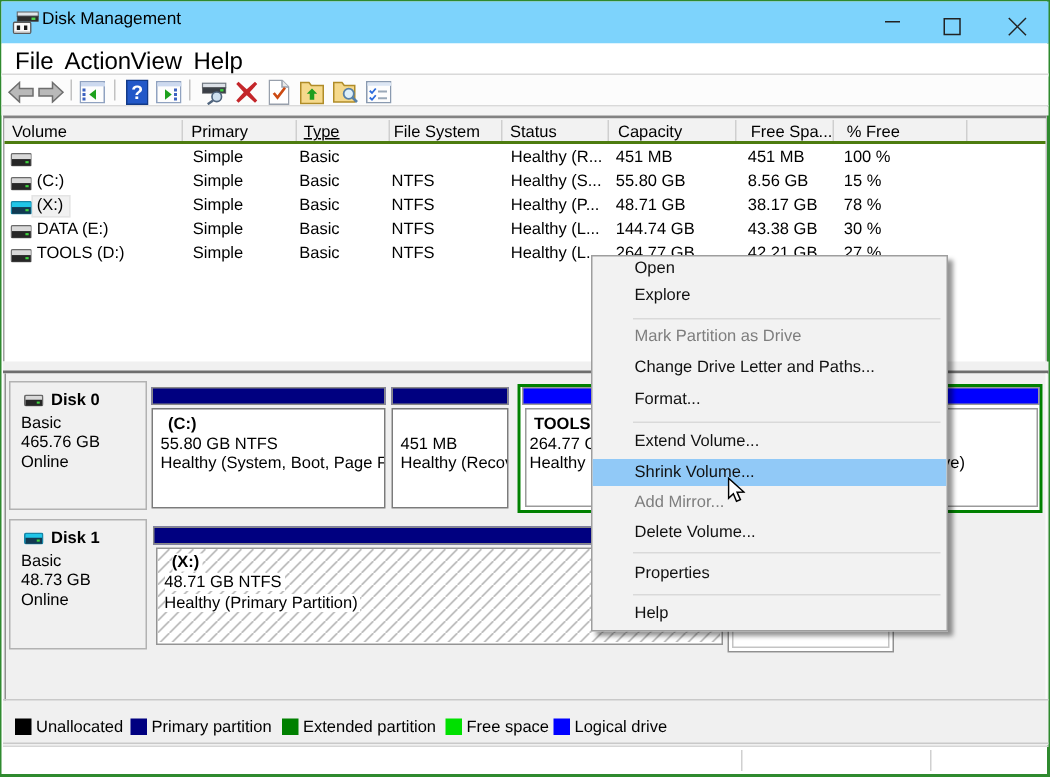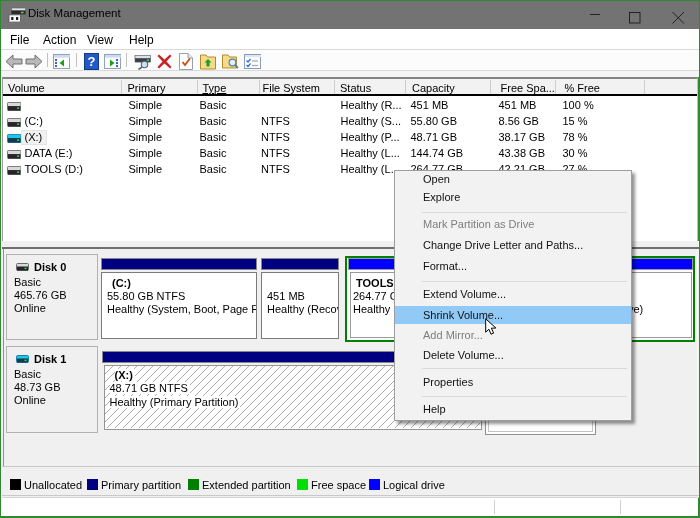--- a/index.html
+++ b/index.html
@@ -2,35 +2,35 @@
 <html><head>
 <meta charset="utf-8">
 <style>
 * { margin:0; padding:0; box-sizing:border-box; }
 html,body { width:700px; height:518px; }
 body { font-family:"Liberation Sans", sans-serif; font-size:11px; color:#000; background:#fff; overflow:hidden; }
 #win { position:absolute; left:0; top:0; width:700px; height:518px; background:#fff; border:1px solid #2f8a2f; border-right-width:2px; border-bottom-width:2px; }
 .abs { position:absolute; }
 
 
-#titlebar { position:absolute; left:0; top:0; width:698px; height:28px; background:#737373; }
+#titlebar { position:absolute; left:0; top:0; width:698px; height:28px; background:#7dd3fc; }
 #title-text { position:absolute; left:27px; top:6px; font-size:11.5px; }
 
 
 #menubar { position:absolute; left:0; top:28px; width:698px; height:22px; background:#fff; }
-.mitem { position:absolute; top:4px; font-size:12px; }
+.mitem { position:absolute; top:4px; font-size:16px; }
 
 
 #toolbar { position:absolute; left:0; top:48px; width:698px; height:22px; background:#fcfcfc; border-top:1px solid #d9d9d9; border-bottom:1px solid #d9d9d9; }
 #tbgap { position:absolute; left:0; top:70px; width:698px; height:6px; background:#f4f4f4; }
 .tsep { position:absolute; top:3px; width:1px; height:14px; background:#c2c2c2; }
 
 
 #listview { position:absolute; left:1px; top:76px; width:696px; height:164px; background:#fff; border-top:2px solid #828282; border-left:1px solid #a0a0a0; border-right:1px solid #c0c0c0; }
-#lvheader { position:absolute; left:0; top:0; width:694px; height:17px; background:#f2f2f2; border-bottom:2px solid #000000; }
+#lvheader { position:absolute; left:0; top:0; width:694px; height:17px; background:#f2f2f2; border-bottom:2px solid #4d7c0f; }
 .hsep { position:absolute; top:1px; width:1px; height:14px; background:#cfcfcf; }
 .hcell { position:absolute; top:3px; font-size:11px; }
 .row { position:absolute; left:0; width:694px; height:16px; }
 .cell { position:absolute; top:1px; white-space:nowrap; }
 
 
 #split { position:absolute; left:1px; top:240px; width:697px; height:8px; background:#f0f0f0; border-bottom:2px solid #6e6e6e; }
 #botpane { position:absolute; left:1px; top:248px; width:697px; height:248px; background:#f0f0f0; }
 #paneL { position:absolute; left:2px; top:248px; width:1px; height:218px; background:#909090; }
 #paneR { position:absolute; left:696px; top:248px; width:1px; height:218px; background:#fbfbfb; }

